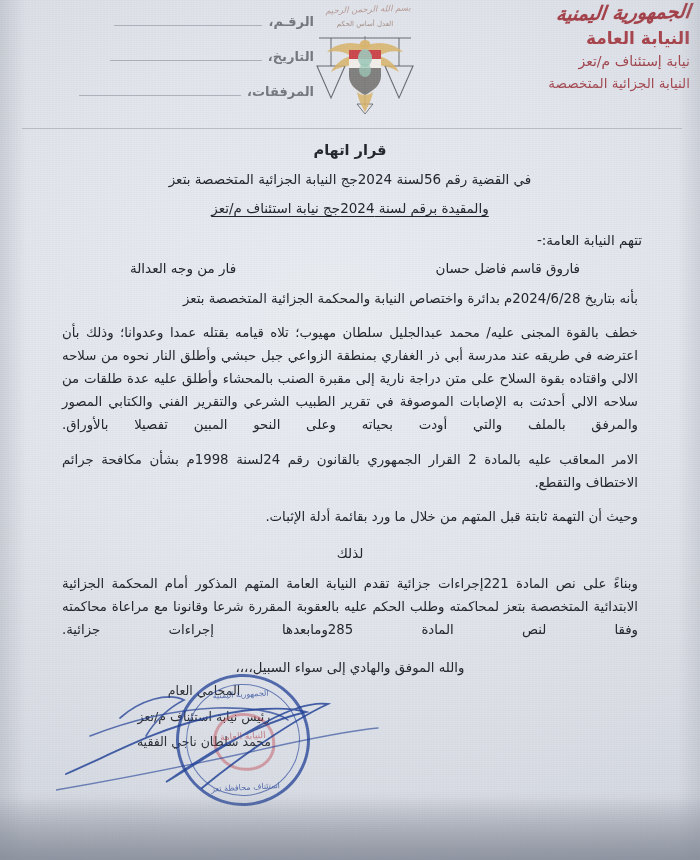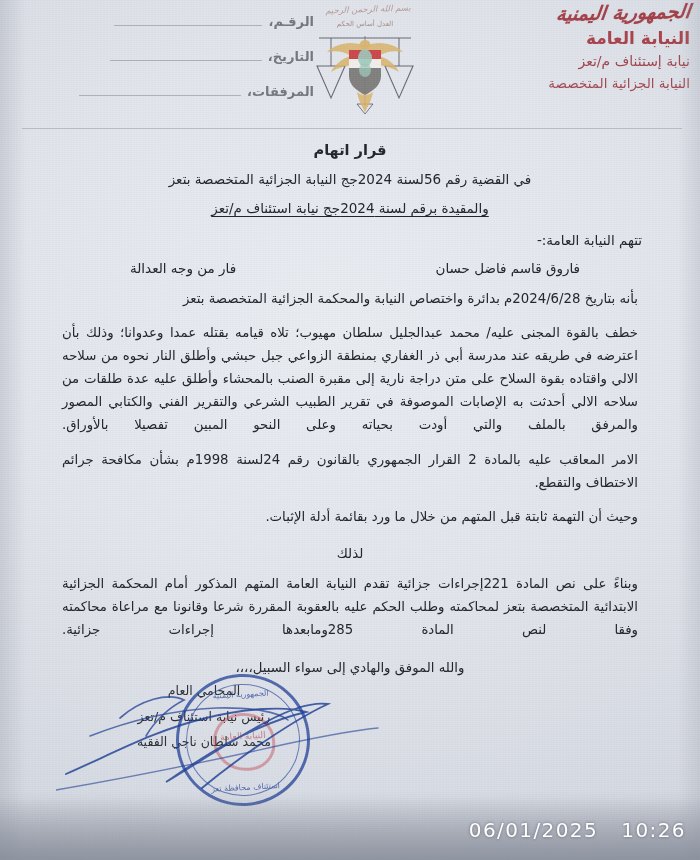--- a/index.html
+++ b/index.html
@@ -279,19 +279,14 @@
       <path d="M34 58 C70 44 116 32 160 30 C196 29 222 34 232 42" fill="none" stroke="#1f3f96" stroke-width="1.6" opacity=".7" stroke-linecap="round"></path>
       <path d="M0 112 C70 100 150 84 230 66 C268 58 300 52 322 50" fill="none" stroke="#1f3f96" stroke-width="1.4" opacity=".6" stroke-linecap="round"></path>
       <path d="M64 40 C84 22 112 14 128 22 C112 30 98 44 90 58" fill="none" stroke="#1f3f96" stroke-width="1.7" opacity=".75" stroke-linecap="round"></path>
     </svg>
   </div>
 
   <div class="paper-shade"></div>
   <div class="grain"></div>
   <div class="corner-dark"></div>
 
-  <div class="timestamp">
-    <span>06/01/2025</span>
-    &nbsp;
-    <span>10:26</span>
-  </div>
 
 </div>
 
 </body></html>

